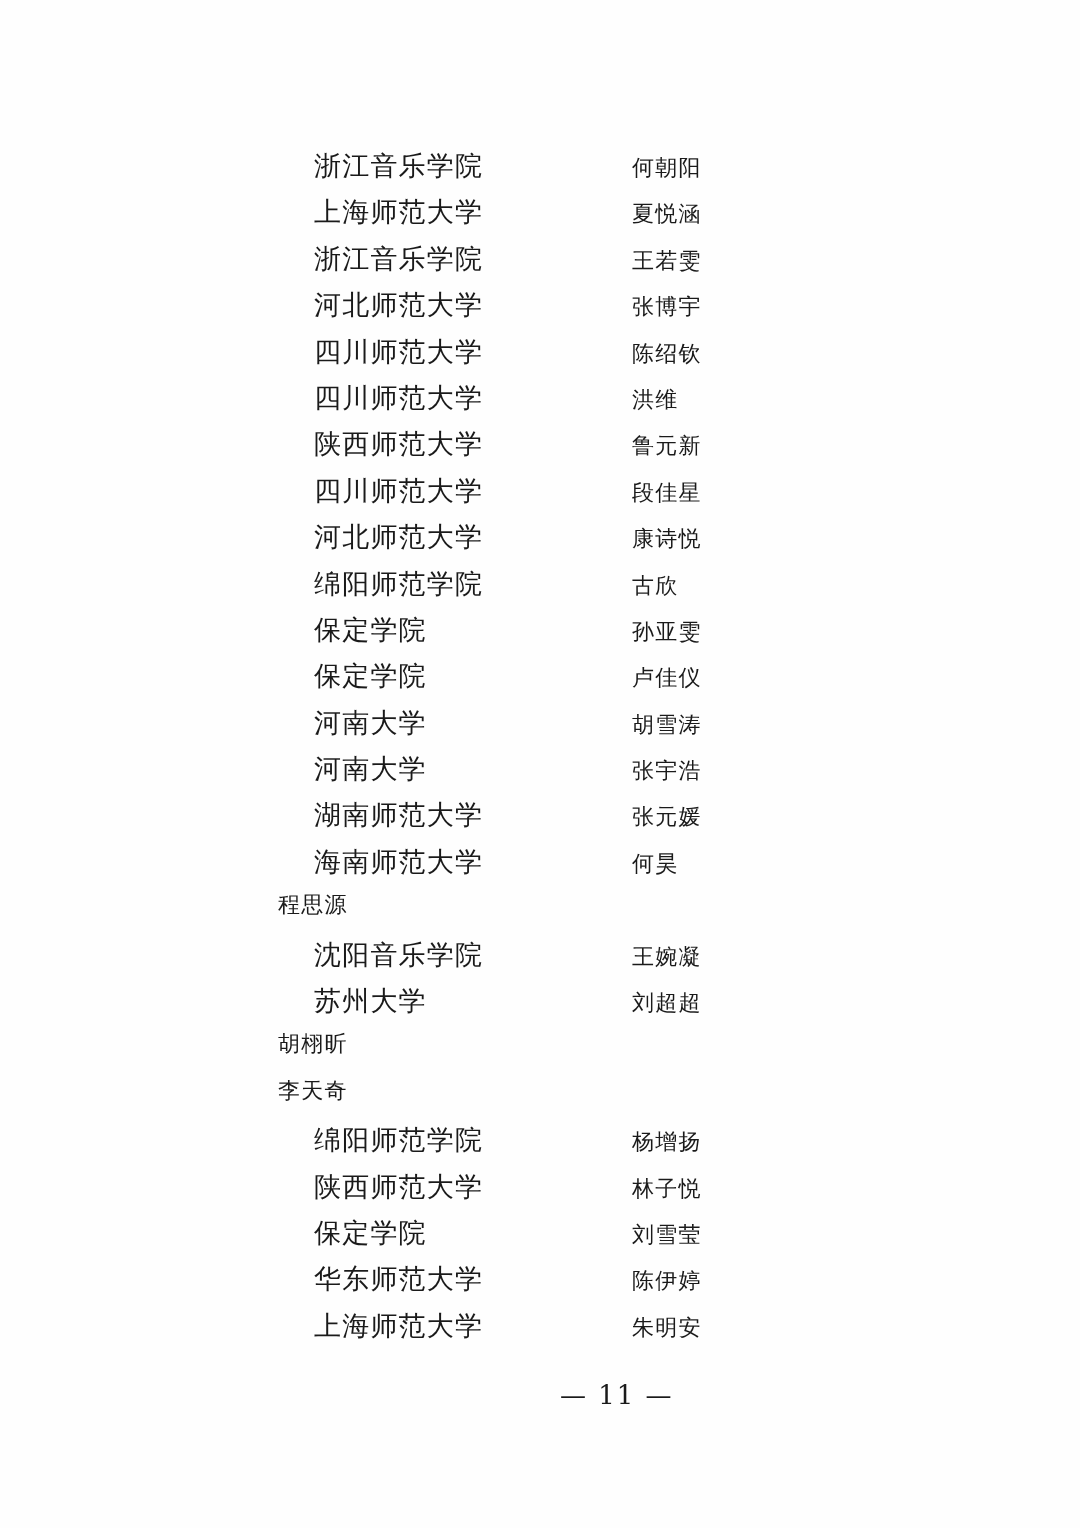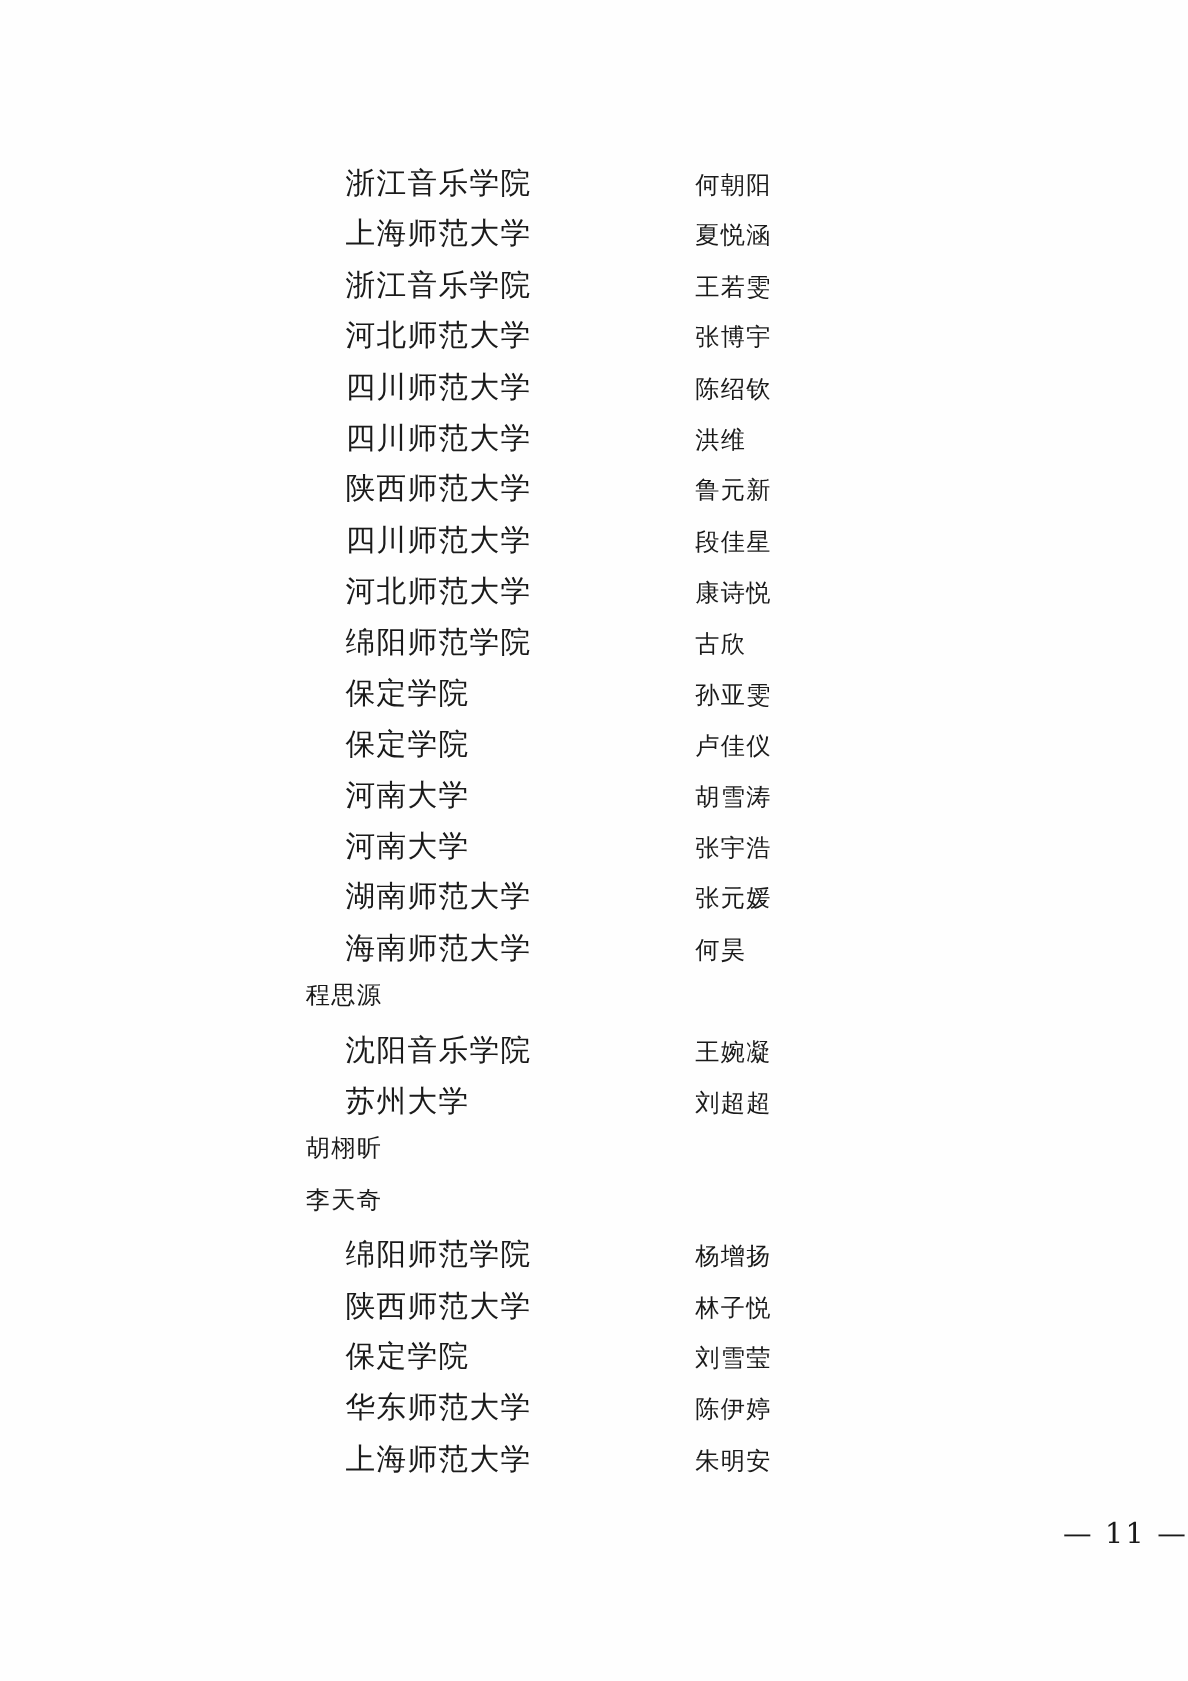--- a/index.html
+++ b/index.html
@@ -44,21 +44,21 @@
   .col-name {
     font-size: 22px;
     letter-spacing: 1.2px;
     white-space: nowrap;
   }
   .page-number {
     position: absolute;
     left: 0;
     top: 1380px;
     width: 1080px;
-    text-align: right;
+    text-align: left;
     padding-right: 0;
     font-size: 26px;
     letter-spacing: 2px;
   }
   .page-number .pn-inner {
     display: inline-block;
     margin-left: 560px;
   }
 </style>
 </head>

